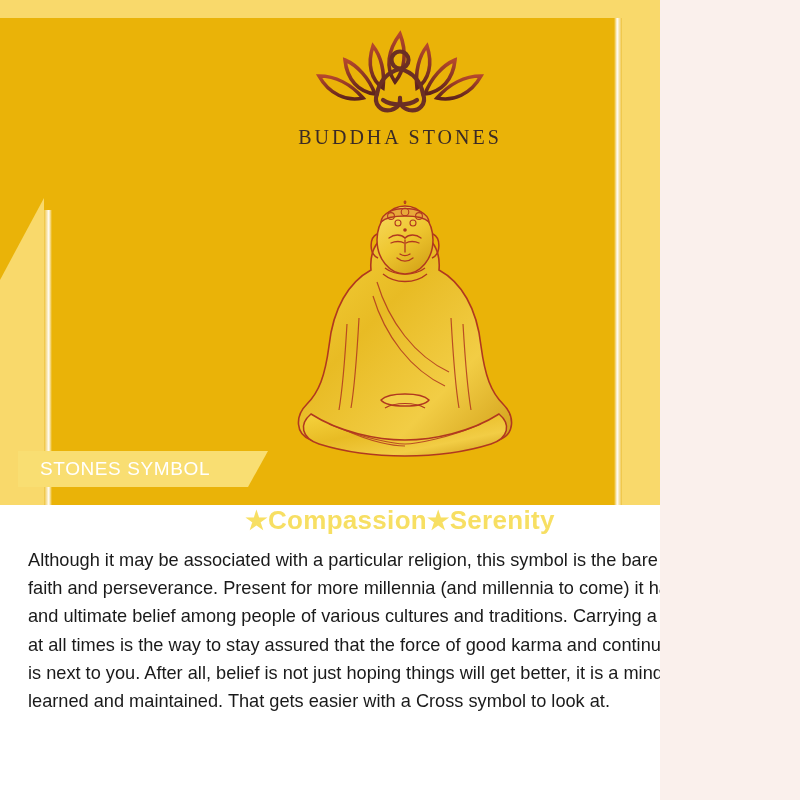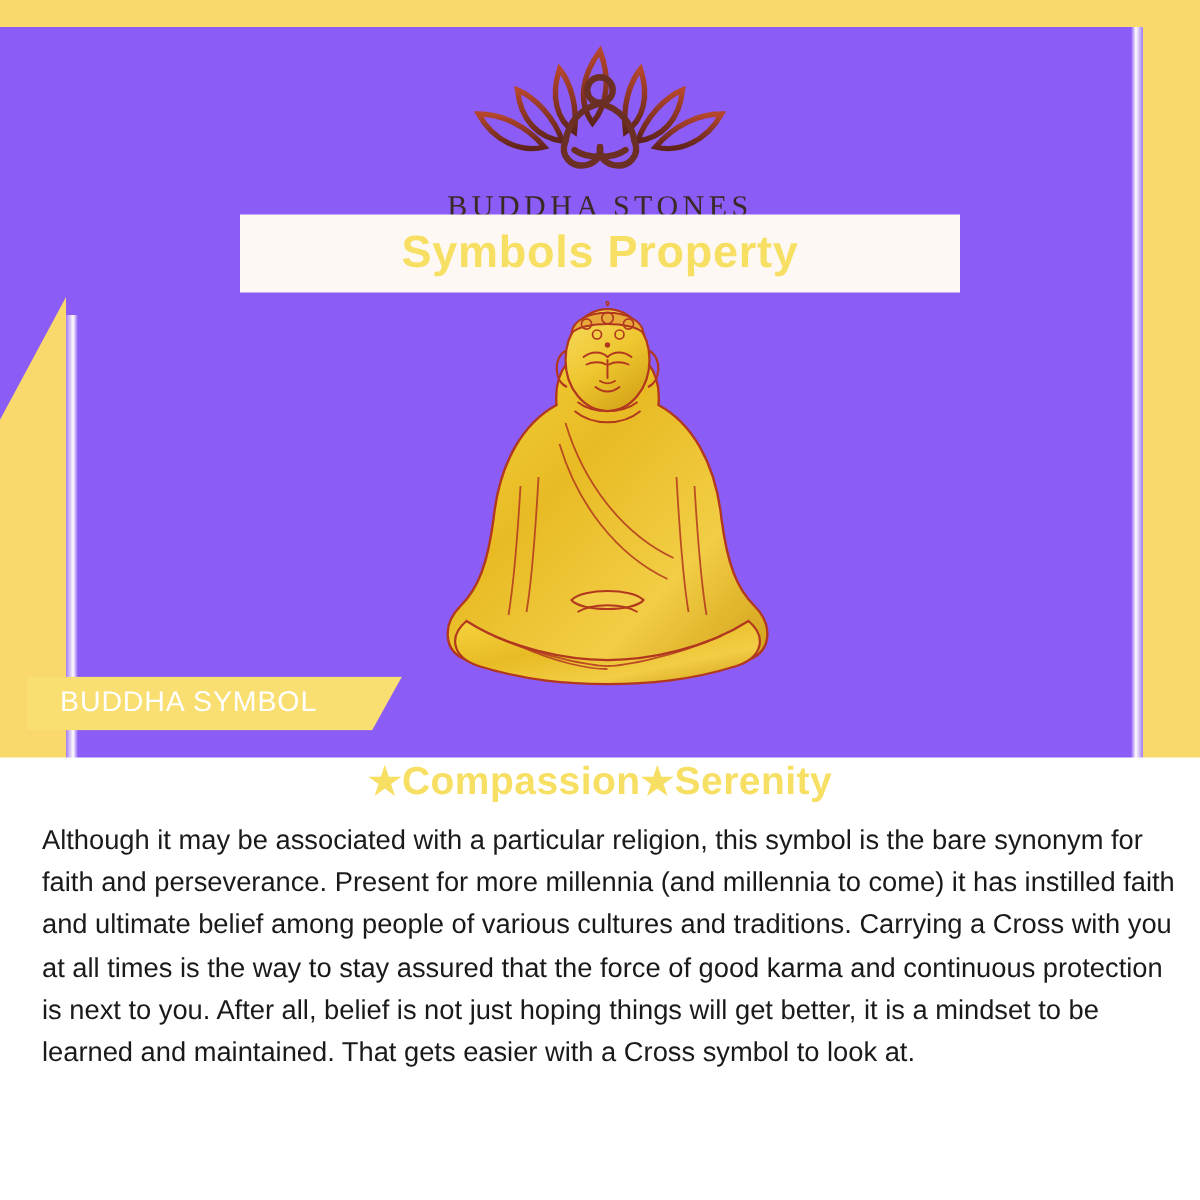--- a/index.html
+++ b/index.html
@@ -8,23 +8,23 @@
   }
   body {
     width: 800px;
     height: 800px;
     font-family: "Liberation Sans", sans-serif;
     background: #faf0ec;
     overflow: hidden;
   }
   .page {
     position: relative;
-    width: 800px;
+    width: 660px;
     height: 800px;
-    background: #8b5cf6;
+    background: #eab308;
     overflow: hidden;
   }
 
   
   .frame-top {
     position: absolute;
     top: 0; left: 0;
     width: 800px; height: 18px;
     background: #f9d96b;
   }
@@ -179,23 +179,20 @@
           <path d="M105 45 C 118 48, 126 58, 128 70"></path>
           <path d="M82 70 C 78 80, 86 88, 96 86 C 104 84, 106 78, 105 74"></path>
           <path d="M128 70 C 132 80, 124 88, 114 86 C 106 84, 104 78, 105 74"></path>
           <path d="M88 76 C 96 82, 114 82, 122 76"></path>
         </g>
       </svg>
     </span>
     <span class="brand-name">BUDDHA STONES</span>
   </div>
 
-  <div class="title-banner">
-    <span class="title-text">Symbols Property</span>
-  </div>
 
   <div class="buddha-wrap">
     <svg class="buddha-svg" width="240" height="290" viewBox="0 0 240 290" xmlns="http://www.w3.org/2000/svg">
       <defs>
         <linearGradient id="goldBody" x1="0" y1="0" x2="1" y2="1">
           <stop offset="0%" stop-color="#f6d33e"></stop>
           <stop offset="38%" stop-color="#e8bb24"></stop>
           <stop offset="70%" stop-color="#f2cd45"></stop>
           <stop offset="100%" stop-color="#cf9c15"></stop>
         </linearGradient>
@@ -256,21 +253,21 @@
         <path d="M121 47 C 124 45, 130 45, 134 47"></path>
         <path d="M120 44 L 120 56"></path>
         <path d="M115 58 C 118 60, 122 60, 125 58"></path>
         <path d="M112 62 C 117 66, 123 66, 128 62"></path>
       </g>
       <circle cx="120" cy="34" r="1.8" fill="#b1381f"></circle>
     </svg>
   </div>
 
   <div class="symbol-ribbon">
-    <span class="symbol-ribbon-label">BUDDHA SYMBOL</span>
+    <span class="symbol-ribbon-label">STONES SYMBOL</span>
   </div>
 
   <div class="content-card">
     <h2 class="subheading"><span class="star">★</span><span>Compassion</span><span class="star">★</span><span>Serenity</span></h2>
     <p class="body-text">Although it may be associated with a particular religion, this symbol is the bare synonym for faith and perseverance. Present for more millennia (and millennia to come) it has instilled faith and ultimate belief among people of various cultures and traditions. Carrying a Cross with you at all times is the way to stay assured that the force of good karma and continuous protection is next to you. After all, belief is not just hoping things will get better, it is a mindset to be learned and maintained. That gets easier with a Cross symbol to look at.</p>
   </div>
 
 </div>
 
 </body></html>

